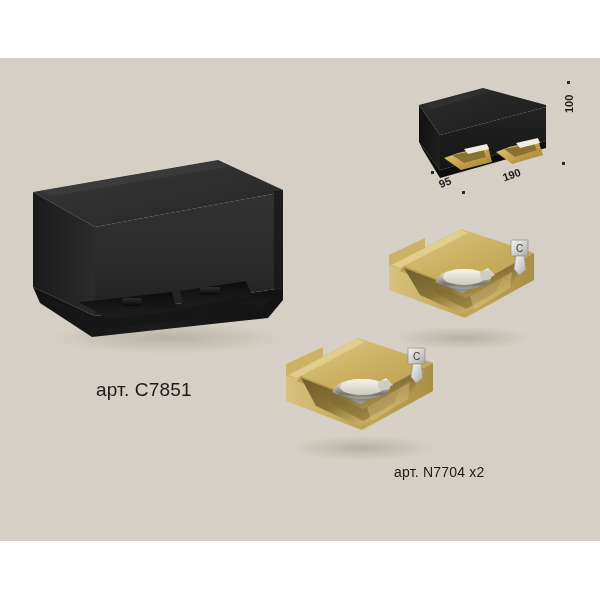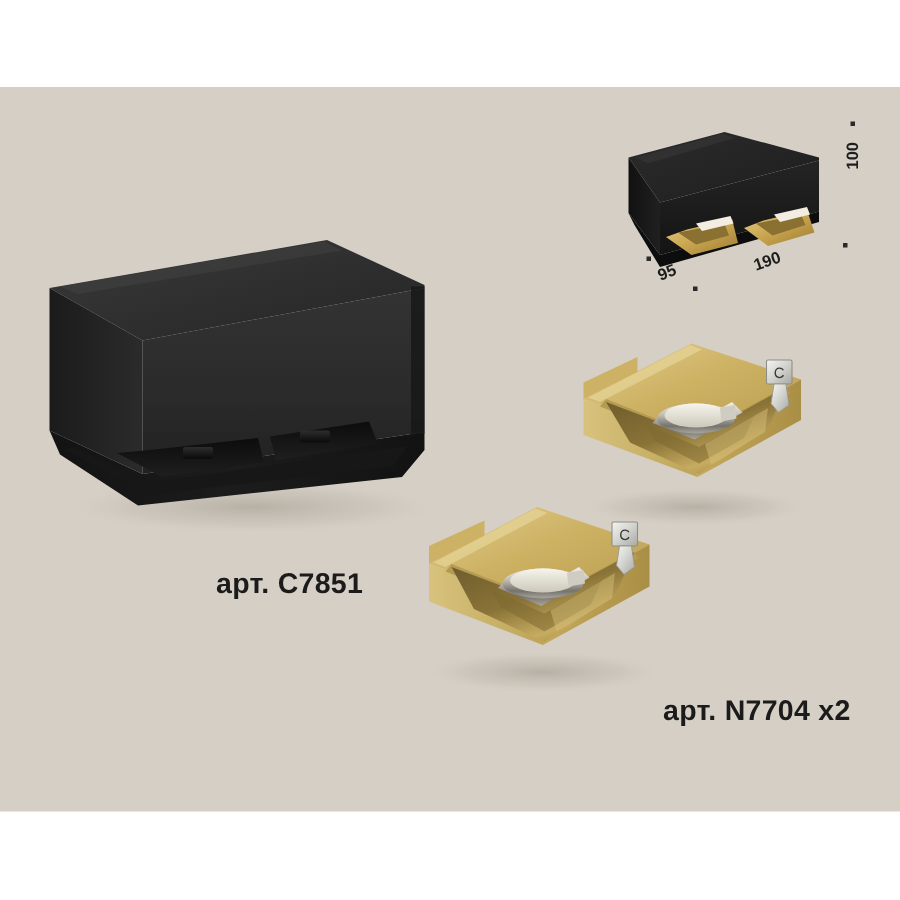--- a/index.html
+++ b/index.html
@@ -30,35 +30,34 @@
   .svg-layer {
     position: absolute;
     left: 0;
     top: 0;
     width: 600px;
     height: 600px;
   }
   .caption {
     position: absolute;
     font-family: "Liberation Sans", sans-serif;
-    font-weight: bold;
+    font-weight: normal;
     color: #1b1b1b;
     white-space: nowrap;
     letter-spacing: 0.2px;
-    margin-left: 48px;
   }
   #caption-c7851 {
     left: 96px;
     top: 379px;
     font-size: 19px;
   }
   #caption-n7704 {
     left: 394px;
     top: 464px;
-    font-size: 19px;
+    font-size: 14px;
   }
   .dimlabel {
     position: absolute;
     font-family: "Liberation Sans", sans-serif;
     font-weight: bold;
     font-size: 11px;
     color: #1d1d1d;
     white-space: nowrap;
   }
   #dim-95 {

